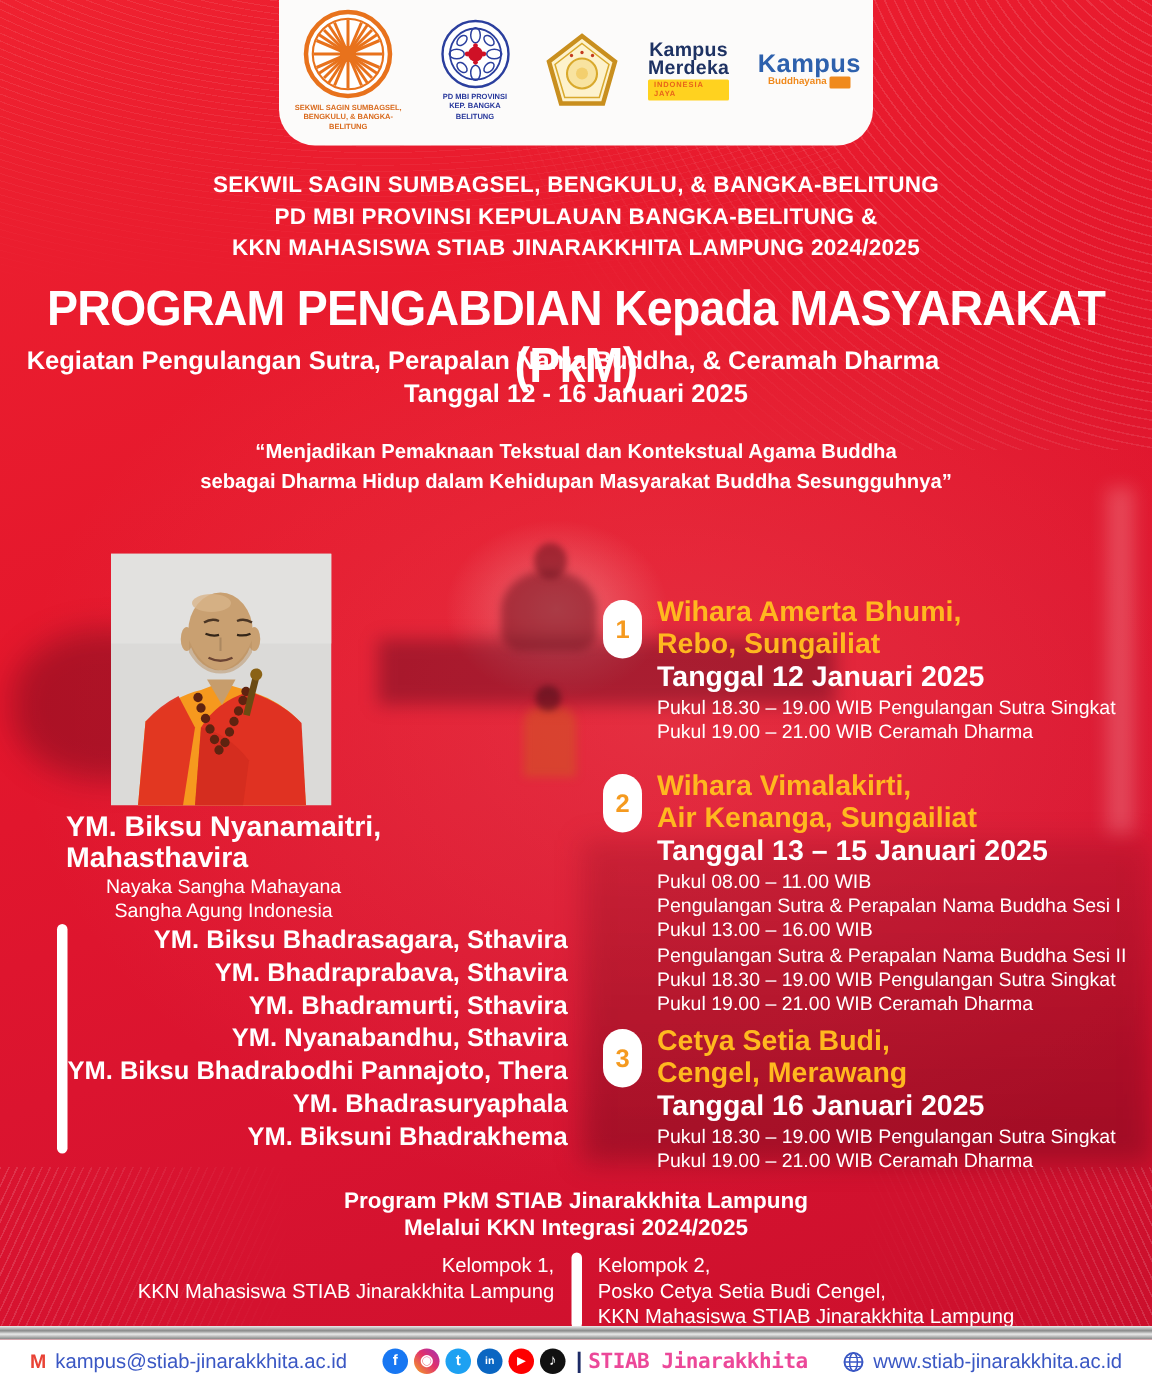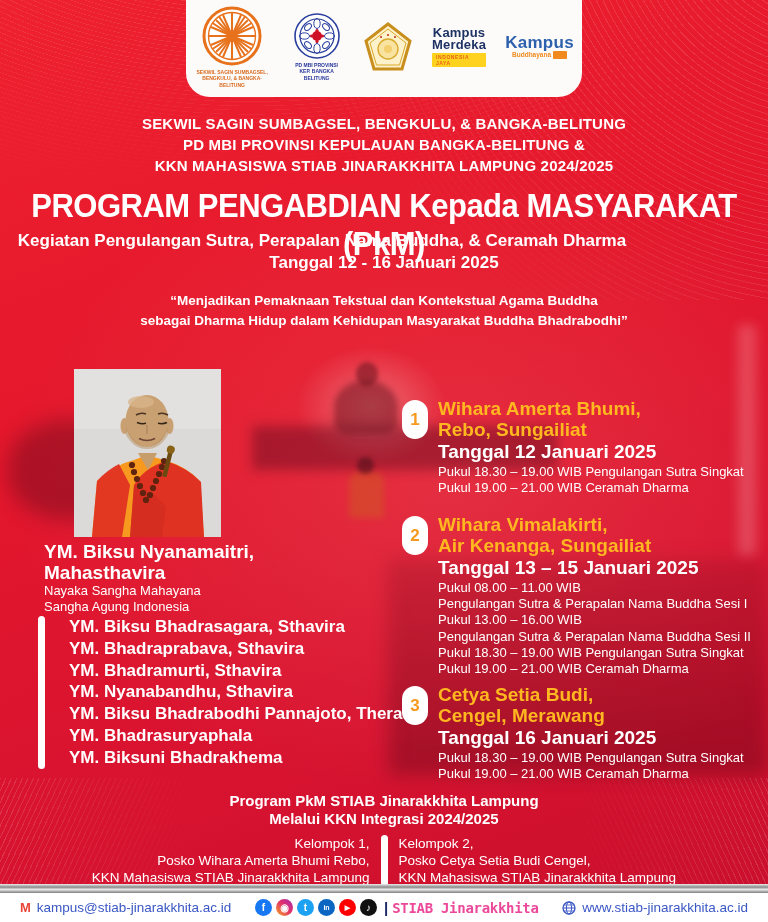--- a/index.html
+++ b/index.html
@@ -57,23 +57,23 @@
   .main-title{top:189px;left:0;width:768px;text-align:center;font-weight:800;font-size:31px;letter-spacing:-.5px;transform:scaleY(1.06);}
   .subtitle{top:231px;left:0;width:644px;text-align:center;font-weight:700;font-size:17px;}
   .date-range{top:253px;left:0;width:768px;text-align:center;font-weight:700;font-size:17px;}
   .quote{top:291px;left:0;width:768px;text-align:center;font-weight:600;font-size:13.5px;line-height:20px;}
 
   
   .mentor-heading{left:44px;top:338px;font-size:22px;font-weight:800;letter-spacing:.2px;}
   .mentor-photo{left:74px;top:369px;width:147px;height:168px;}
   .mentor-name-block{left:44px;top:541px;}
   .mentor-name{font-size:19px;font-weight:800;line-height:21px;}
-  .mentor-role{font-size:13px;line-height:16px;font-weight:400;}
+  .mentor-role{font-size:13px;line-height:16px;font-weight:400;text-align:center;}
   .mentor-role:first-of-type{margin-top:4px;}
-  .mentor-list{left:38px;top:616px;display:flex;gap:24px;}
+  .mentor-list{left:38px;top:616px;display:flex;gap:0;text-align:right;}
   .mentor-bar{width:7px;border-radius:4px;background:#fff;}
   .mentor-list ul{list-style:none;margin:0;padding:0;font-size:17px;font-weight:700;line-height:21.8px;}
 
   
   .sched{left:402px;width:358px;display:flex;gap:10px;}
   .s1{top:398px;} .s2{top:514px;} .s3{top:684px;}
   .badge{flex:none;width:26px;height:39px;background:#fff;border-radius:13px;color:#f59a1f;
     font-weight:800;font-size:17px;display:flex;align-items:center;justify-content:center;margin-top:2px;}
   .sched-title{color:#ffb81f;font-size:19px;font-weight:800;line-height:21px;}
   .sched-date{font-size:19px;font-weight:800;line-height:21px;margin-top:1px;}
@@ -203,21 +203,21 @@
   <div class="abs org-lines">
     <div>SEKWIL SAGIN SUMBAGSEL, BENGKULU, &amp; BANGKA-BELITUNG</div>
     <div>PD MBI PROVINSI KEPULAUAN BANGKA-BELITUNG &amp;</div>
     <div>KKN MAHASISWA STIAB JINARAKKHITA LAMPUNG 2024/2025</div>
   </div>
   <div class="abs main-title">PROGRAM PENGABDIAN Kepada MASYARAKAT (PkM)</div>
   <div class="abs subtitle">Kegiatan Pengulangan Sutra, Perapalan Nama Buddha, &amp; Ceramah Dharma</div>
   <div class="abs date-range">Tanggal 12 - 16 Januari 2025</div>
   <div class="abs quote">
     <div>“Menjadikan Pemaknaan Tekstual dan Kontekstual Agama Buddha</div>
-    <div>sebagai Dharma Hidup dalam Kehidupan Masyarakat Buddha Bhadrabodhi”</div>
+    <div>sebagai Dharma Hidup dalam Kehidupan Masyarakat Buddha Sesungguhnya”</div>
   </div>
 
 
   <svg class="abs mentor-photo" viewBox="0 0 147 168">
     <rect width="147" height="168" fill="#dbdad8"></rect>
     <rect width="147" height="60" fill="#e2e1df"></rect>
 
     <path d="M18,168 L23,112 Q42,95 60,91 L73,86 L90,91 Q112,97 126,112 L130,168 Z" fill="#f6991e"></path>
     <path d="M56,168 L60,116 Q70,99 92,92 Q114,99 127,113 L130,168 Z" fill="#e03222"></path>
     <path d="M23,112 Q33,101 45,95 L56,116 L48,168 L18,168 Z" fill="#e03222" opacity="0.95"></path>
@@ -320,21 +320,20 @@
       </div>
     </div>
   </div>
 
   <div class="abs prog">
     <div class="prog-line">Program PkM STIAB Jinarakkhita Lampung</div>
     <div class="prog-line">Melalui KKN Integrasi 2024/2025</div>
     <div class="groups">
       <div class="group g-left">
         <div>Kelompok 1,</div>
-        <div>Posko Wihara Amerta Bhumi Rebo,</div>
         <div>KKN Mahasiswa STIAB Jinarakkhita Lampung</div>
       </div>
       <div class="group-divider"></div>
       <div class="group g-right">
         <div>Kelompok 2,</div>
         <div>Posko Cetya Setia Budi Cengel,</div>
         <div>KKN Mahasiswa STIAB Jinarakkhita Lampung</div>
       </div>
     </div>
   </div>

